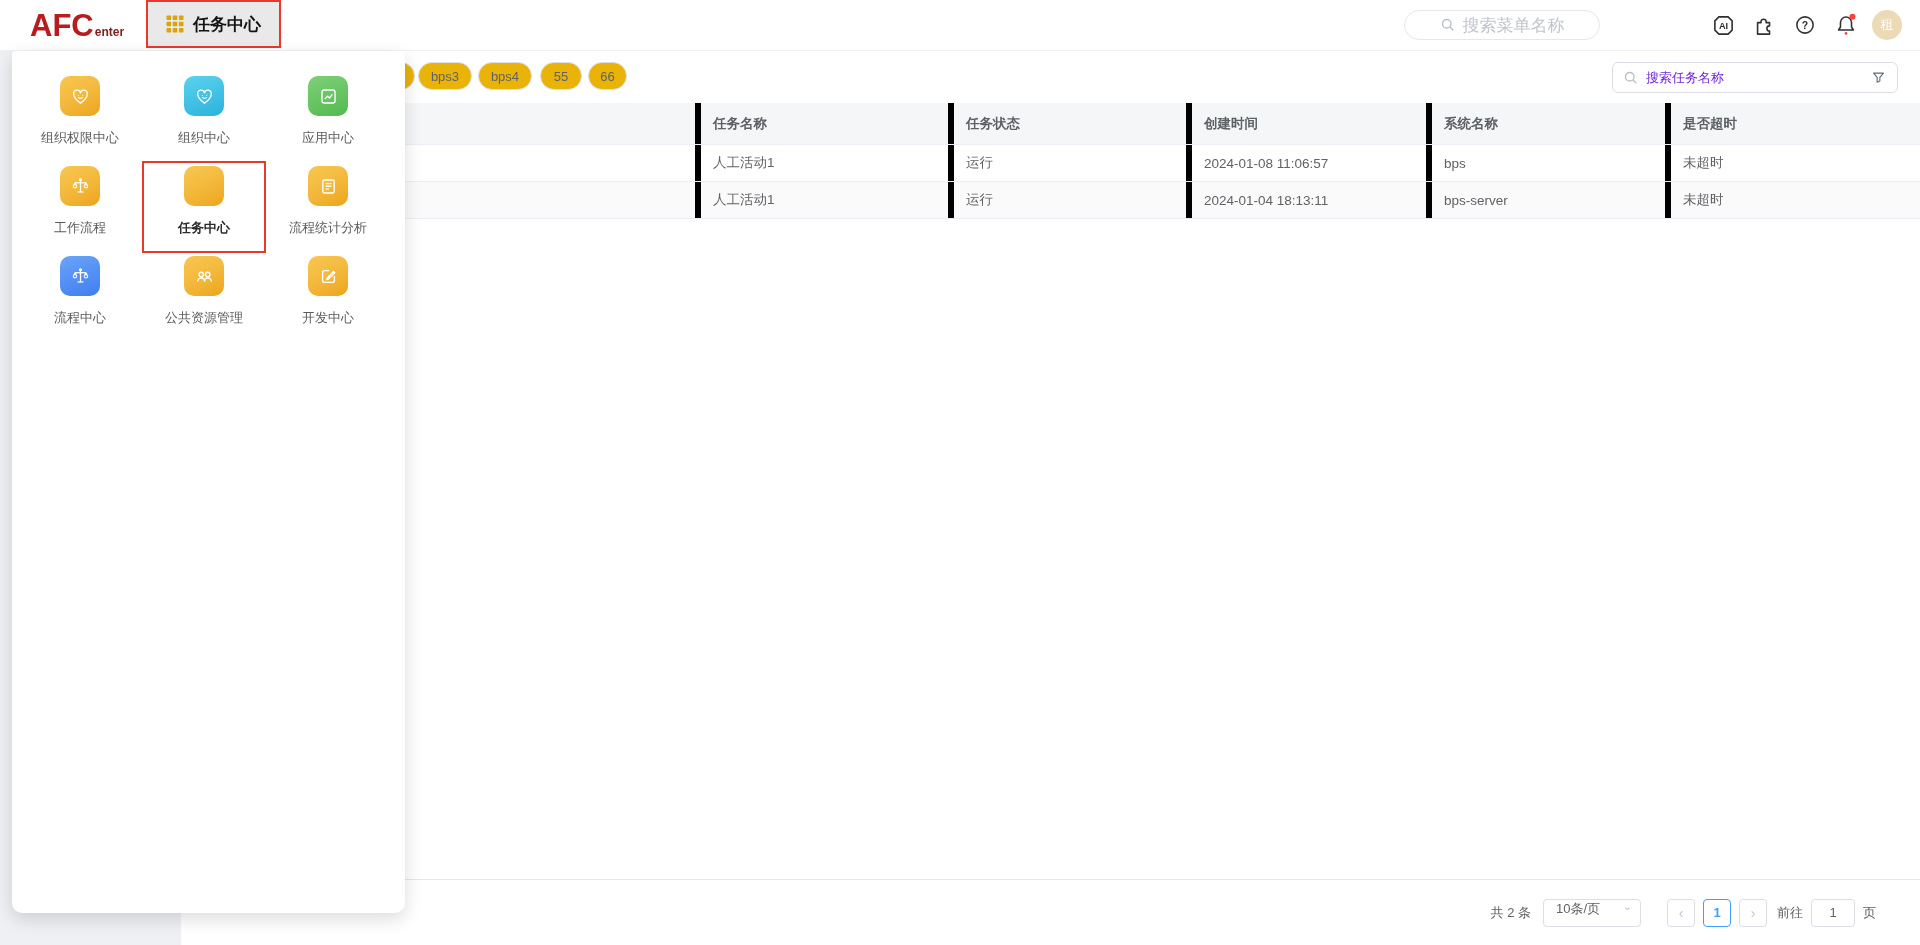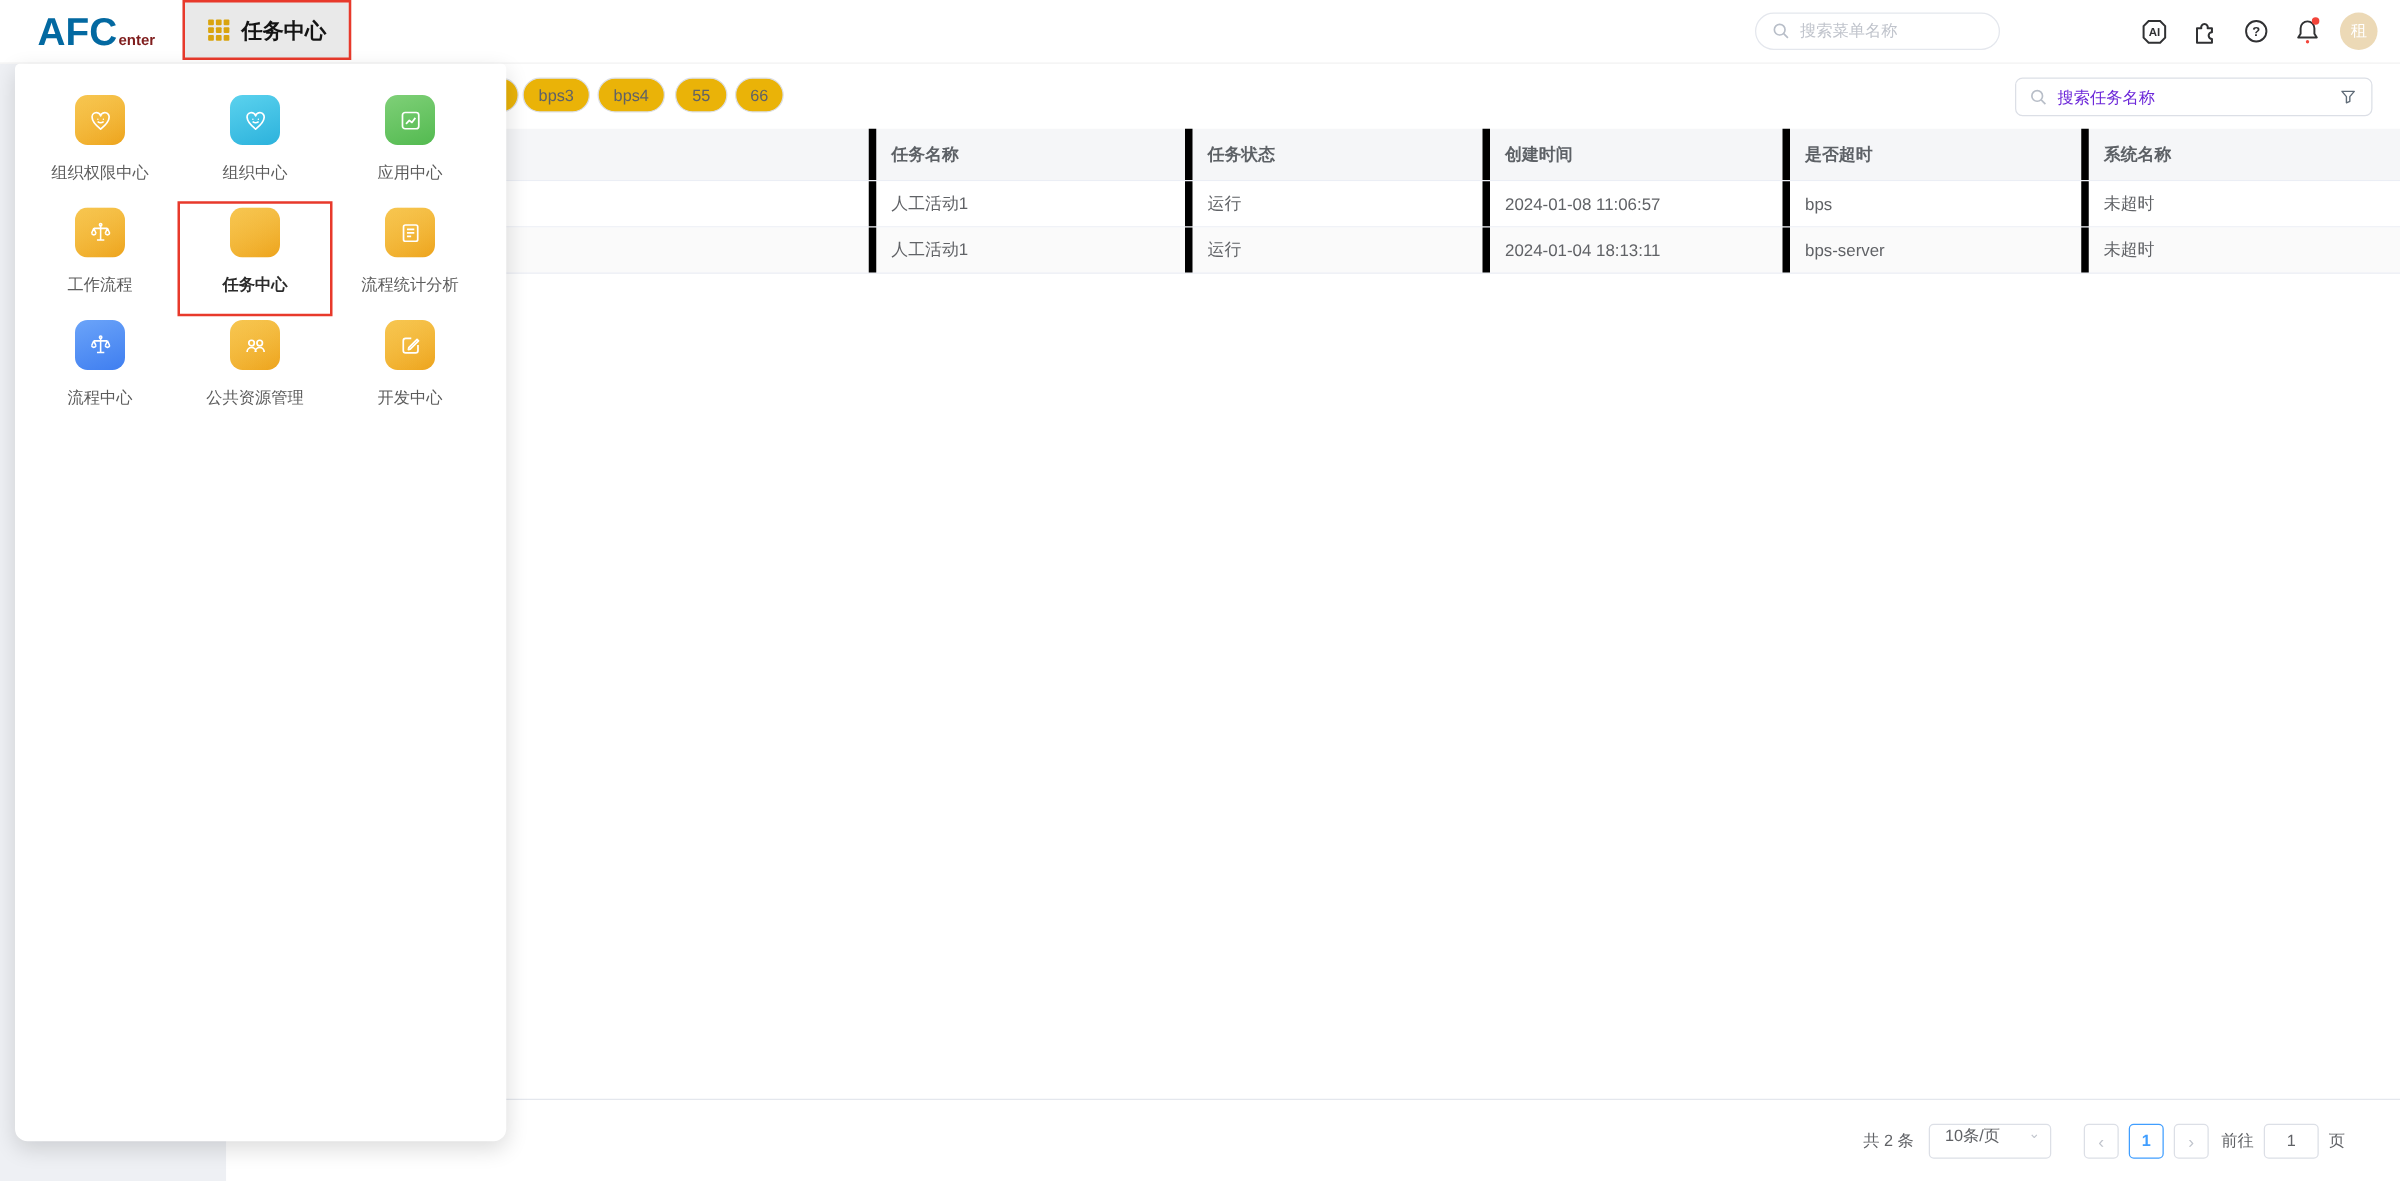--- a/index.html
+++ b/index.html
@@ -3,29 +3,29 @@
 <meta charset="utf-8">
 <style>
   * { margin:0; padding:0; box-sizing:border-box; }
   html,body { width:1920px; height:945px; overflow:hidden; background:#fff;
     font-family:"Liberation Sans","DejaVu Sans",sans-serif; color:#303133; }
 
   
   .topbar { position:absolute; top:0; left:0; right:0; height:51px; background:#fff;
     display:flex; align-items:center; z-index:30; border-bottom:1px solid #f2f2f2; }
   .logo { margin-left:30px; display:flex; align-items:flex-end; cursor:pointer; }
-  .logo-main { font-size:31px; font-weight:bold; color:#0369a1; letter-spacing:0; line-height:1; }
+  .logo-main { font-size:31px; font-weight:bold; color:#b91c1c; letter-spacing:0; line-height:1; }
   .logo-sub { font-size:12px; font-weight:bold; color:#7f1d1d; margin-left:1px; margin-bottom:2px; }
   .nav-item { margin-left:22px; height:48px; align-self:flex-start; padding:0 18px;
     background:#e9e9e9; border:2px solid #e8392b; display:flex; align-items:center; gap:9px; cursor:pointer; }
   .nav-item-label { font-size:17px; font-weight:bold; color:#141414; }
   .top-spacer { flex:1; }
   .menu-search { width:196px; height:30px; border:1px solid #e4e7ed; border-radius:16px;
-    display:flex; align-items:center; padding:0 12px; gap:7px; color:#c0c4cc; font-size:13px;
-    margin-right:110px; cursor:text; background:#fff; }
+    display:flex; align-items:center; padding:0 12px; gap:7px; color:#c0c4cc; font-size:17px;
+    margin-right:110px; cursor:text; background:#fff;justify-content:center; }
   .top-icons { display:flex; align-items:center; gap:15px; margin-right:13px; }
   .t-icon { width:26px; height:26px; display:flex; align-items:center; justify-content:center; cursor:pointer; }
   .avatar { width:30px; height:30px; border-radius:50%; background:#ecd9b6; color:#fff;
     font-size:13px; display:flex; align-items:center; justify-content:center; margin-right:18px; cursor:pointer; }
 
   
   .sidebar { position:absolute; top:51px; left:0; width:181px; bottom:0; background:#eef0f4; }
 
   
   .content { position:absolute; top:51px; left:181px; right:0; bottom:0; background:#fff; }
@@ -194,22 +194,22 @@
       </svg>
     </span>
   </div>
 
   <div class="table">
     <div class="t-row t-head">
       <div class="t-cell"></div>
       <div class="t-cell">任务名称</div>
       <div class="t-cell">任务状态</div>
       <div class="t-cell">创建时间</div>
+      <div class="t-cell">系统名称</div>
       <div class="t-cell">是否超时</div>
-      <div class="t-cell">系统名称</div>
     </div>
     <div class="t-row t-body-row">
       <div class="t-cell"></div>
       <div class="t-cell">人工活动1</div>
       <div class="t-cell">运行</div>
       <div class="t-cell">2024-01-08 11:06:57</div>
       <div class="t-cell">bps</div>
       <div class="t-cell">未超时</div>
     </div>
     <div class="t-row t-body-row striped">

